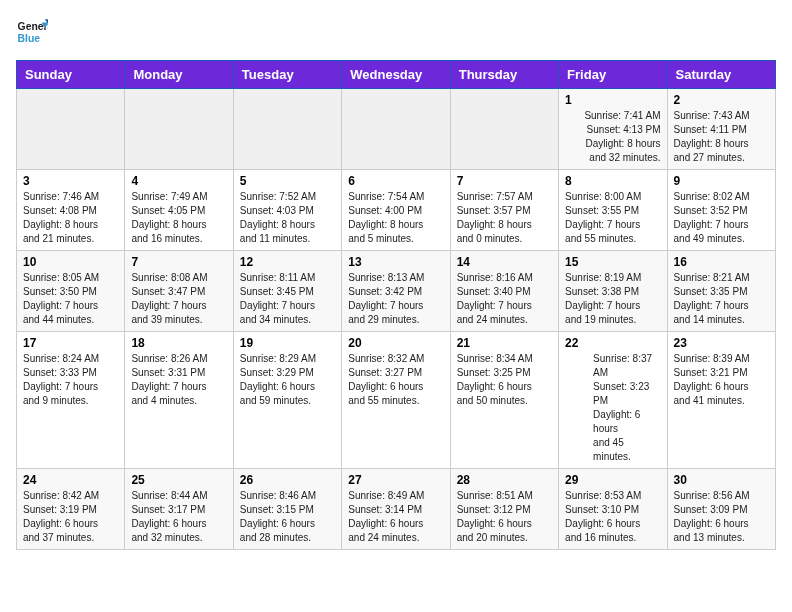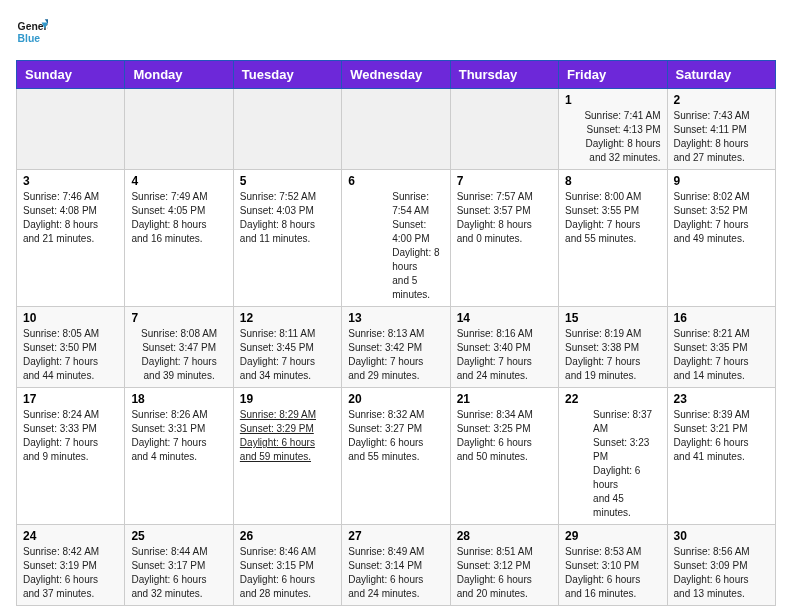--- a/index.html
+++ b/index.html
@@ -153,21 +153,21 @@
         </td>
         <td>
           <span class="day-number">5</span>
           <div class="day-info" style="white-space: pre-line;">Sunrise: 7:52 AM
 Sunset: 4:03 PM
 Daylight: 8 hours
 and 11 minutes.</div>
         </td>
         <td>
           <span class="day-number">6</span>
-          <div class="day-info" style="white-space: pre-line; margin-left: 44px;">Sunrise: 7:54 AM
+          <div class="day-info" style="white-space: pre-line;">Sunrise: 7:54 AM
 Sunset: 4:00 PM
 Daylight: 8 hours
 and 5 minutes.</div>
         </td>
         <td>
           <span class="day-number">7</span>
           <div class="day-info" style="white-space: pre-line;">Sunrise: 7:57 AM
 Sunset: 3:57 PM
 Daylight: 8 hours
 and 0 minutes.</div>
@@ -190,21 +190,21 @@
       <tr>
         <td>
           <span class="day-number">10</span>
           <div class="day-info" style="white-space: pre-line;">Sunrise: 8:05 AM
 Sunset: 3:50 PM
 Daylight: 7 hours
 and 44 minutes.</div>
         </td>
         <td>
           <span class="day-number">7</span>
-          <div class="day-info" style="white-space: pre-line; text-align: center;">Sunrise: 8:08 AM
+          <div class="day-info" style="white-space: pre-line;">Sunrise: 8:08 AM
 Sunset: 3:47 PM
 Daylight: 7 hours
 and 39 minutes.</div>
         </td>
         <td>
           <span class="day-number">12</span>
           <div class="day-info" style="white-space: pre-line;">Sunrise: 8:11 AM
 Sunset: 3:45 PM
 Daylight: 7 hours
 and 34 minutes.</div>
@@ -248,21 +248,21 @@
         </td>
         <td>
           <span class="day-number">18</span>
           <div class="day-info" style="white-space: pre-line;">Sunrise: 8:26 AM
 Sunset: 3:31 PM
 Daylight: 7 hours
 and 4 minutes.</div>
         </td>
         <td>
           <span class="day-number">19</span>
-          <div class="day-info" style="white-space: pre-line; text-decoration: underline;">Sunrise: 8:29 AM
+          <div class="day-info" style="white-space: pre-line;">Sunrise: 8:29 AM
 Sunset: 3:29 PM
 Daylight: 6 hours
 and 59 minutes.</div>
         </td>
         <td>
           <span class="day-number">20</span>
           <div class="day-info" style="white-space: pre-line;">Sunrise: 8:32 AM
 Sunset: 3:27 PM
 Daylight: 6 hours
 and 55 minutes.</div>

